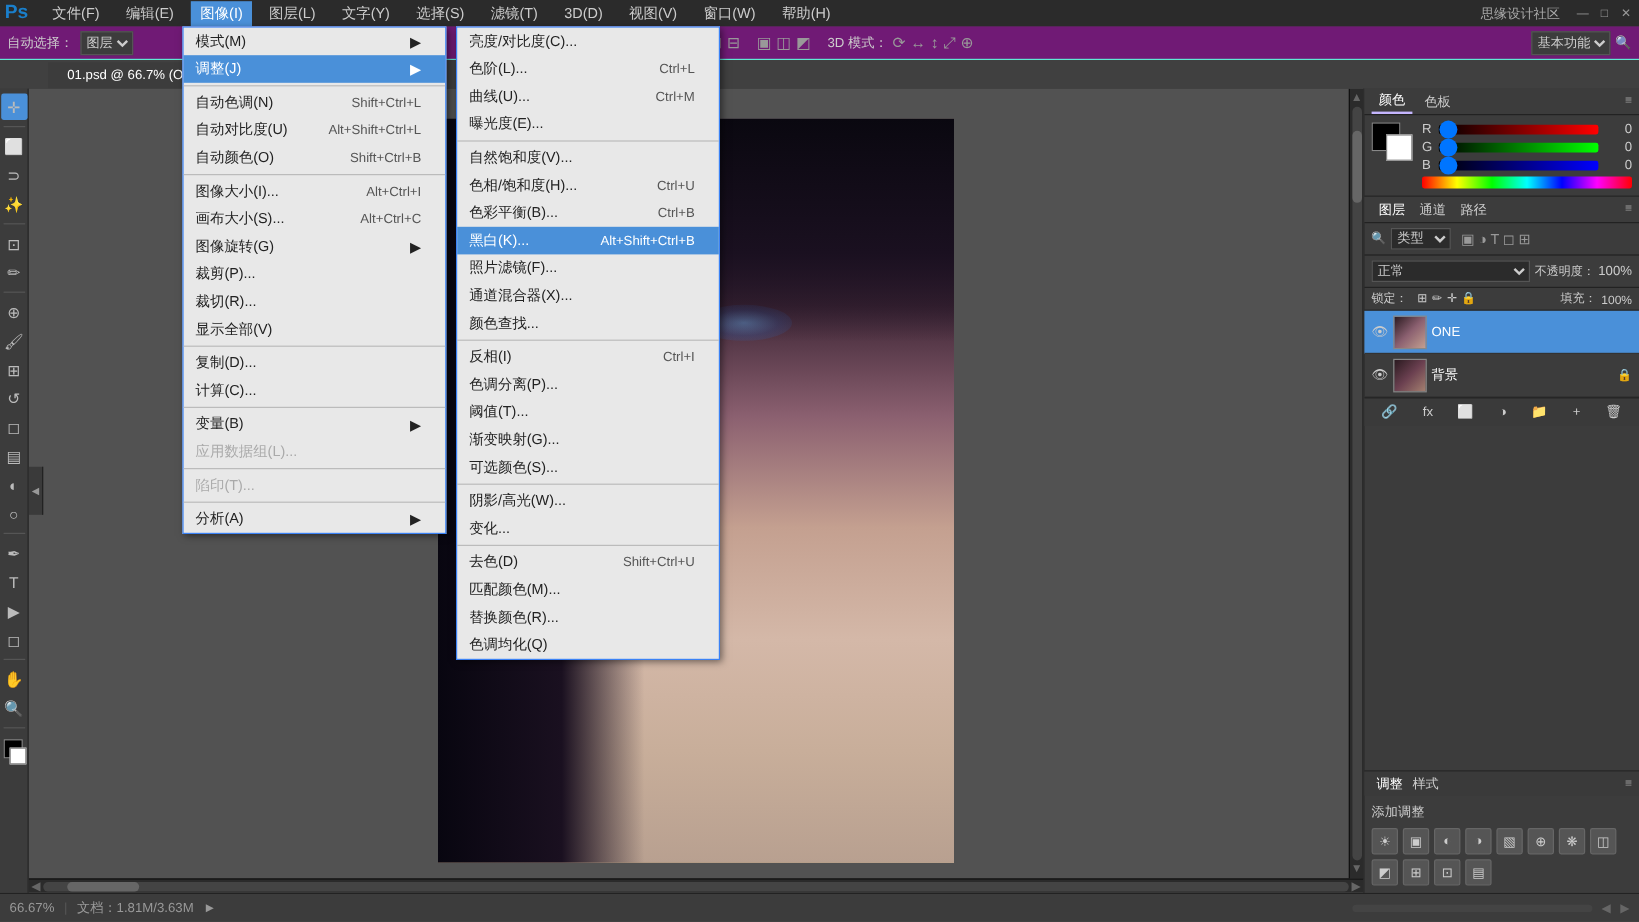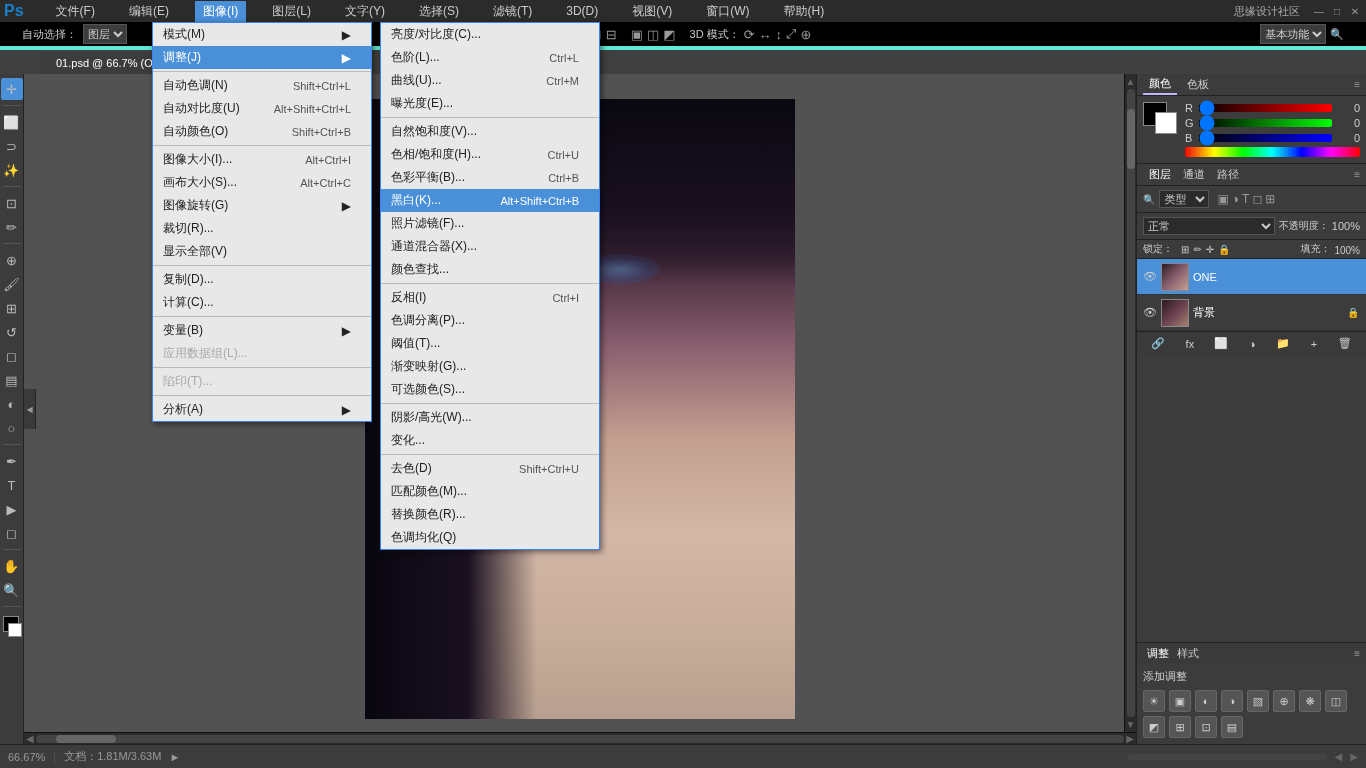--- a/index.html
+++ b/index.html
@@ -1,27 +1,27 @@
 <!DOCTYPE html>
 <html><head>
   <meta charset="utf-8">
   <style>
     * { margin: 0; padding: 0; box-sizing: border-box; }
     body { width: 1366px; height: 768px; overflow: hidden; background: #3c3c3c; font-family: "Microsoft YaHei", "SimHei", sans-serif; font-size: 12px; color: #ccc; user-select: none; }
 
     
-    .menu-bar { display: flex; align-items: center; height: 22px; background: #2b2b2b; padding: 3px 4px; gap: 18px; }
+    .menu-bar { display: flex; align-items: center; height: 22px; background: #2b2b2b; padding: 3px 4px; gap: 6px; }
     .menu-bar-logo { color: #fff; font-size: 16px; font-weight: bold; margin-right: 6px; color: #1a7fcb; }
     .menu-item { padding: 2px 8px; color: #ccc; cursor: pointer; font-size: 12px; text-align: center; }
     .menu-item:hover, .menu-item.active { background: #4a90d9; color: #fff; }
     .menu-bar-right { margin-left: auto; display: flex; align-items: center; gap: 4px; }
     .win-btn { width: 14px; height: 14px; display: flex; align-items: center; justify-content: center; font-size: 10px; color: #999; cursor: pointer; }
 
     
-    .options-bar { height: 28px; background: #000000; border-bottom: 4px solid #5eead4; display: flex; align-items: center; padding: 0 22px; gap: 6px; }
+    .options-bar { height: 28px; background: #701a75; border-bottom: 1px solid #5eead4; display: flex; align-items: center; padding: 0 6px; gap: 6px; }
     .options-bar select { background: #3c3c3c; color: #ccc; border: 1px solid #555; font-size: 11px; height: 20px; }
     .options-label { font-size: 11px; color: #ccc; }
 
     
     .tab-bar { height: 24px; background: #404040; display: flex; align-items: flex-end; padding-left: 40px; }
     .tab { height: 22px; padding: 0 16px; background: #525252; color: #ccc; font-size: 11px; display: flex; align-items: center; border-right: 1px solid #333; cursor: pointer; }
     .tab.active { background: #3c3c3c; color: #fff; }
 
     
     .main-layout { display: flex; height: calc(768px - 22px - 28px - 24px - 24px); }
@@ -413,20 +413,23 @@
   </div>
   <div class="menu-entry">
     <span>画布大小(S)...</span>
     <span class="shortcut">Alt+Ctrl+C</span>
   </div>
   <div class="menu-entry">
     <span>图像旋转(G)</span>
     <span class="arrow">▶</span>
   </div>
   <div class="menu-entry">
+    <span>裁剪(P)...</span>
+  </div>
+  <div class="menu-entry">
     <span>裁切(R)...</span>
   </div>
   <div class="menu-entry">
     <span>显示全部(V)</span>
   </div>
   <div class="menu-separator"></div>
   <div class="menu-entry">
     <span>复制(D)...</span>
   </div>
   <div class="menu-entry">

